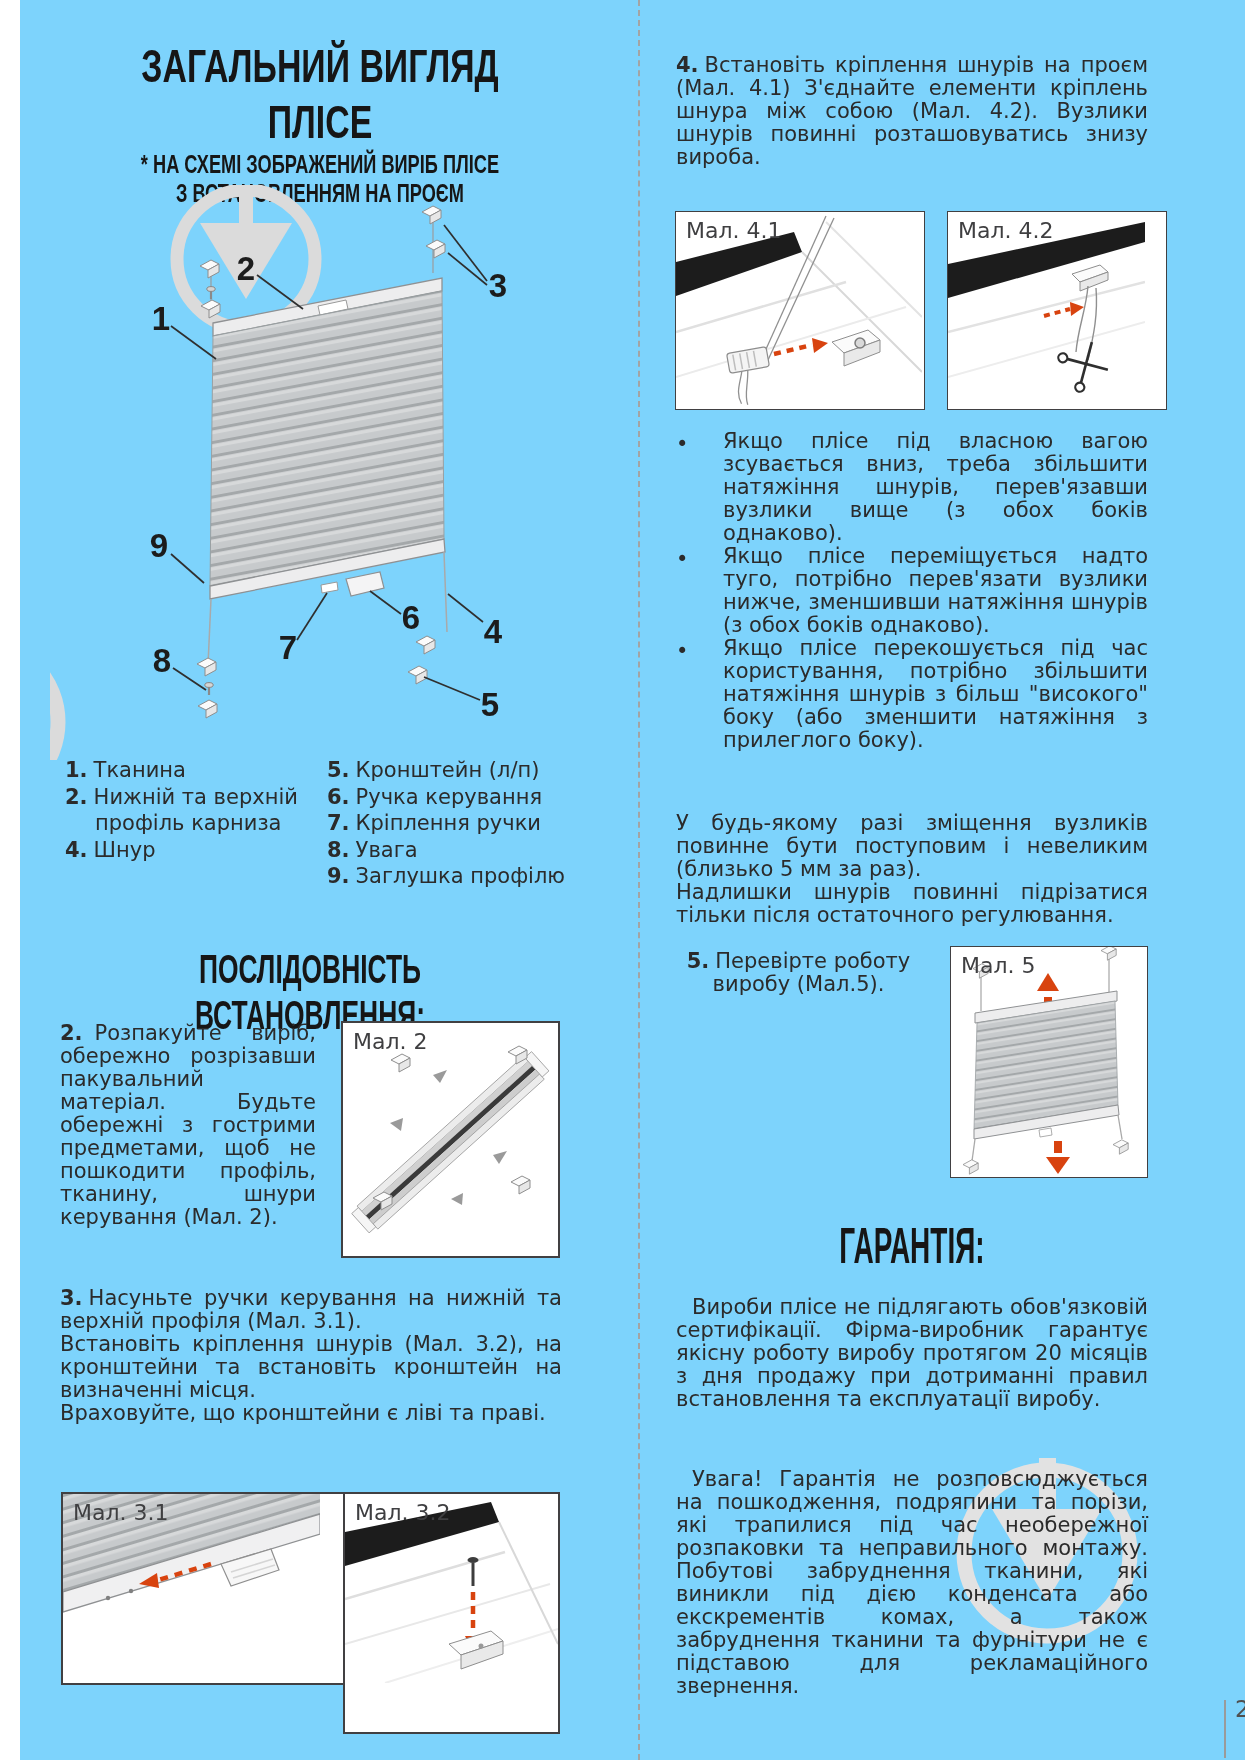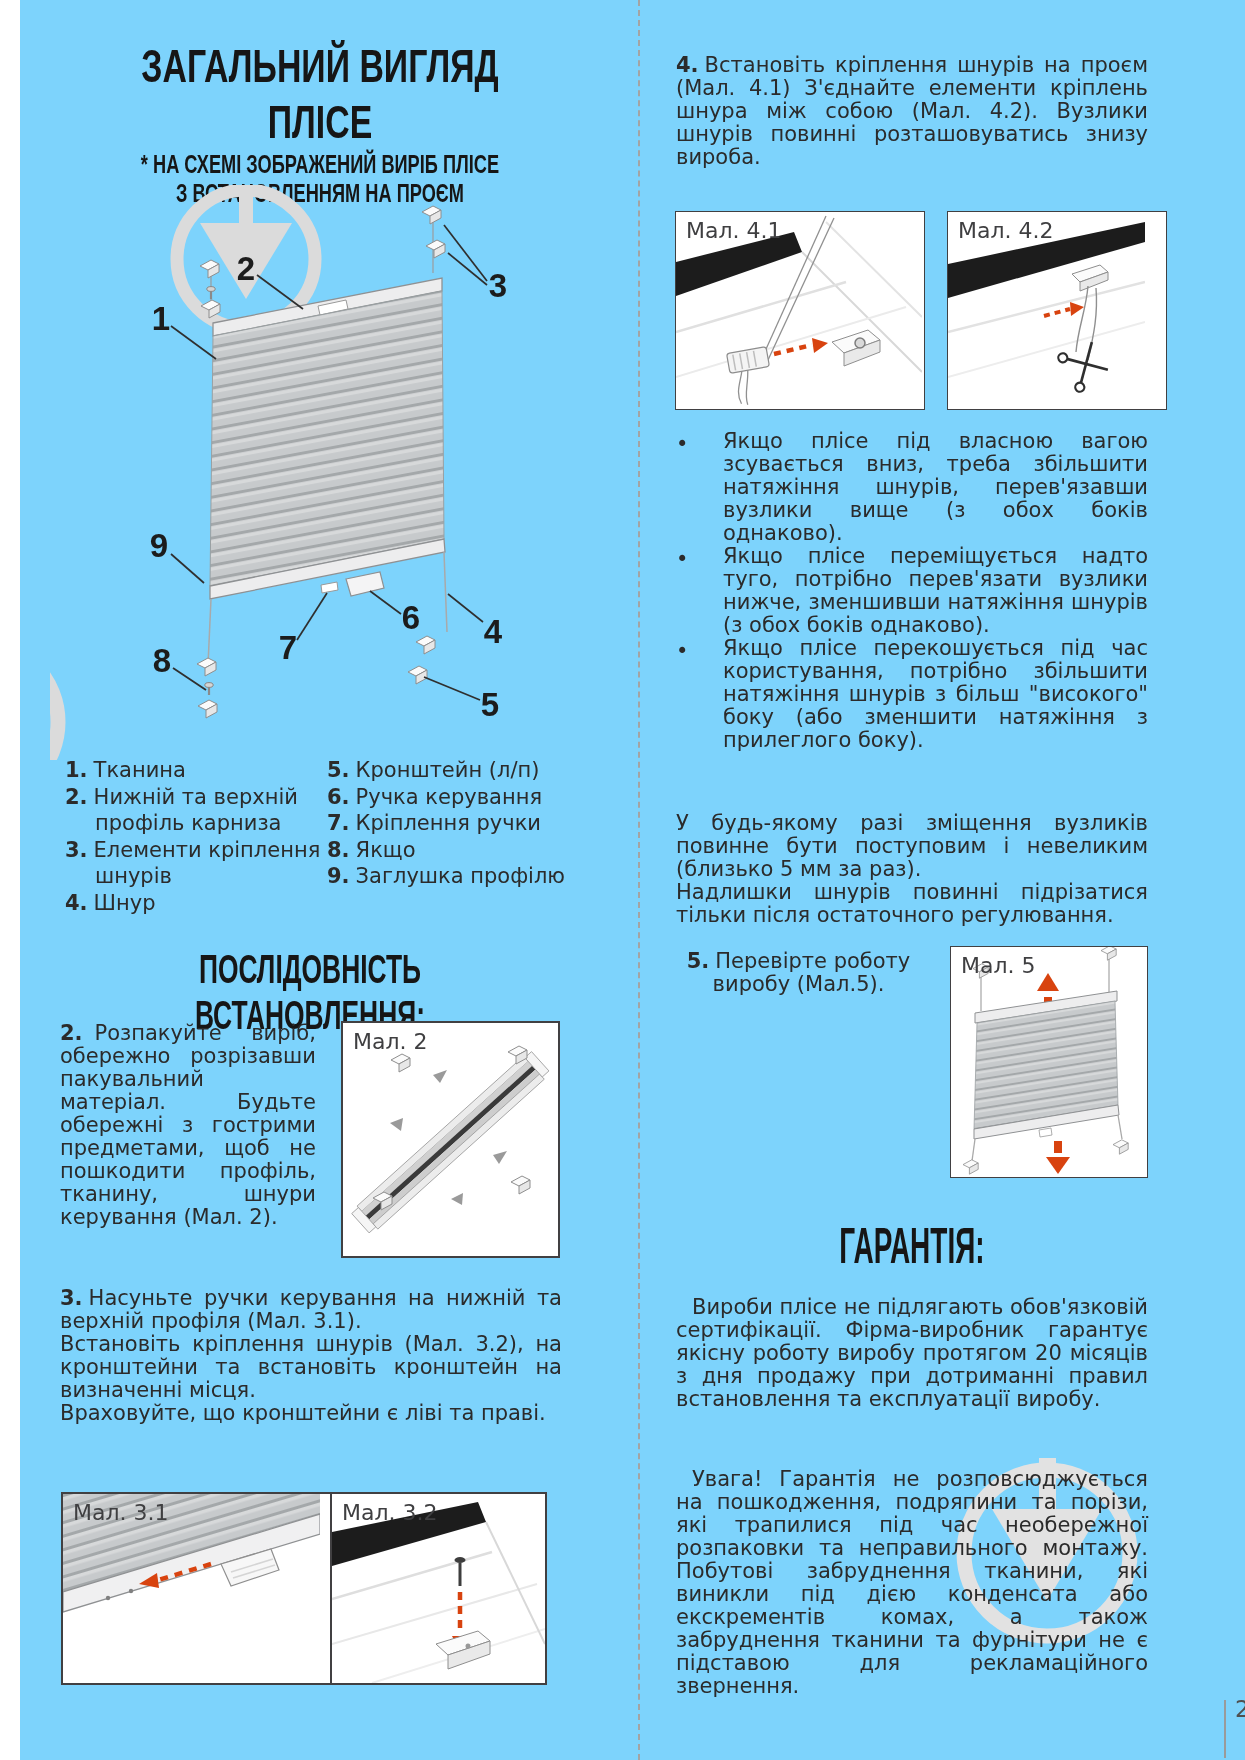--- a/index.html
+++ b/index.html
@@ -124,28 +124,27 @@
       <text x="443" y="458">4</text>
       <text x="112" y="487">8</text>
       <text x="440" y="531">5</text>
     </g>
   </svg>
 
   <div class="abs legend txt" style="left:45px;top:757px;width:505px;">
     <div style="width:262px;">
       <p class="legend-item"><b>1.</b><span>Тканина</span></p>
       <p class="legend-item"><b>2.</b><span>Нижній та верхній профіль карниза</span></p>
-      <p class="legend-item"><b>3.</b><span>Елементи кріплення шнурів</span></p>
       <p class="legend-item"><b>4.</b><span>Шнур</span></p>
     </div>
     <div style="width:243px;">
       <p class="legend-item"><b>5.</b><span>Кронштейн (л/п)</span></p>
       <p class="legend-item"><b>6.</b><span>Ручка керування</span></p>
       <p class="legend-item"><b>7.</b><span>Кріплення ручки</span></p>
-      <p class="legend-item"><b>8.</b><span>Якщо</span></p>
+      <p class="legend-item"><b>8.</b><span>Увага</span></p>
       <p class="legend-item"><b>9.</b><span>Заглушка профілю</span></p>
     </div>
   </div>
 
   <div class="abs center" style="left:30px;top:946px;width:520px;">
     <div class="cond section-line">ПОСЛІДОВНІСТЬ ВСТАНОВЛЕННЯ:</div>
   </div>
 
   <p class="abs body j txt" style="left:40px;top:1022px;width:256px;">
     <b class="stepnum">2.</b><span>Розпакуйте виріб, обережно розрізавши пакувальний матеріал. Будьте обережні з гострими предметами, щоб не пошкодити профіль, тканину, шнури керування (Мал. 2).</span>
@@ -199,21 +198,21 @@
       <polygon points="158,70 208,55 216,76 168,92" fill="#f7f7f7" stroke="#8f8f8f" stroke-width="1.2"></polygon>
       <line x1="168" y1="78" x2="210" y2="65" stroke="#d5d5d5" stroke-width="1.5"></line>
       <line x1="170" y1="84" x2="212" y2="71" stroke="#d5d5d5" stroke-width="1.5"></line>
       <g>
         <line x1="148" y1="70" x2="92" y2="87" stroke="#d8430f" stroke-width="4.5" stroke-dasharray="8 7"></line>
         <path d="M94,79 L76,90 L96,94 Z" fill="#d8430f"></path>
       </g>
     </svg>
   </div>
 
-  <div class="figbox" style="left:310px;top:1492px;width:217px;height:193px;">
+  <div class="figbox" style="left:323px;top:1492px;width:217px;height:242px;">
     <div class="figlabel">Мал. 3.2</div>
     <svg width="213" height="189" viewBox="0 0 213 189">
       <polygon points="0,38 146,8 154,28 0,72" fill="#1c1c1c"></polygon>
       <line x1="0" y1="105" x2="160" y2="58" stroke="#dedede" stroke-width="2.5"></line>
       <line x1="0" y1="150" x2="205" y2="90" stroke="#e8e8e8" stroke-width="2"></line>
       <line x1="40" y1="189" x2="213" y2="135" stroke="#eeeeee" stroke-width="2"></line>
       <line x1="154" y1="28" x2="213" y2="150" stroke="#d8d8d8" stroke-width="2"></line>
       <g>
         <line x1="128" y1="69" x2="128" y2="92" stroke="#3d3d3d" stroke-width="3"></line>
         <ellipse cx="128" cy="66" rx="5.5" ry="3" fill="#3d3d3d"></ellipse>

